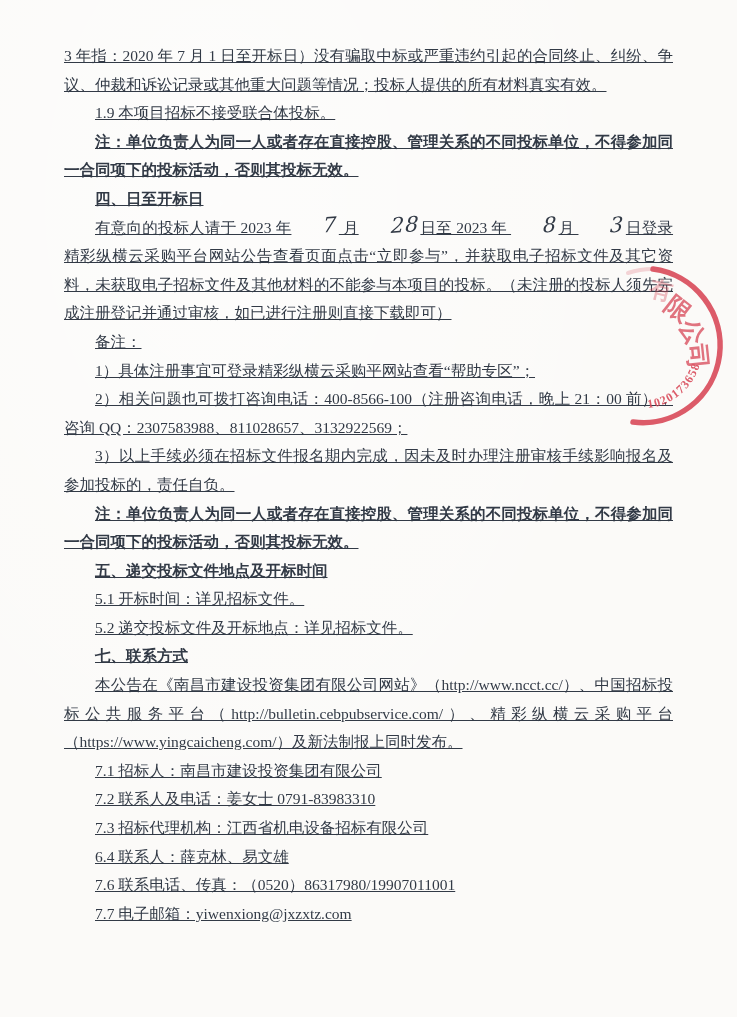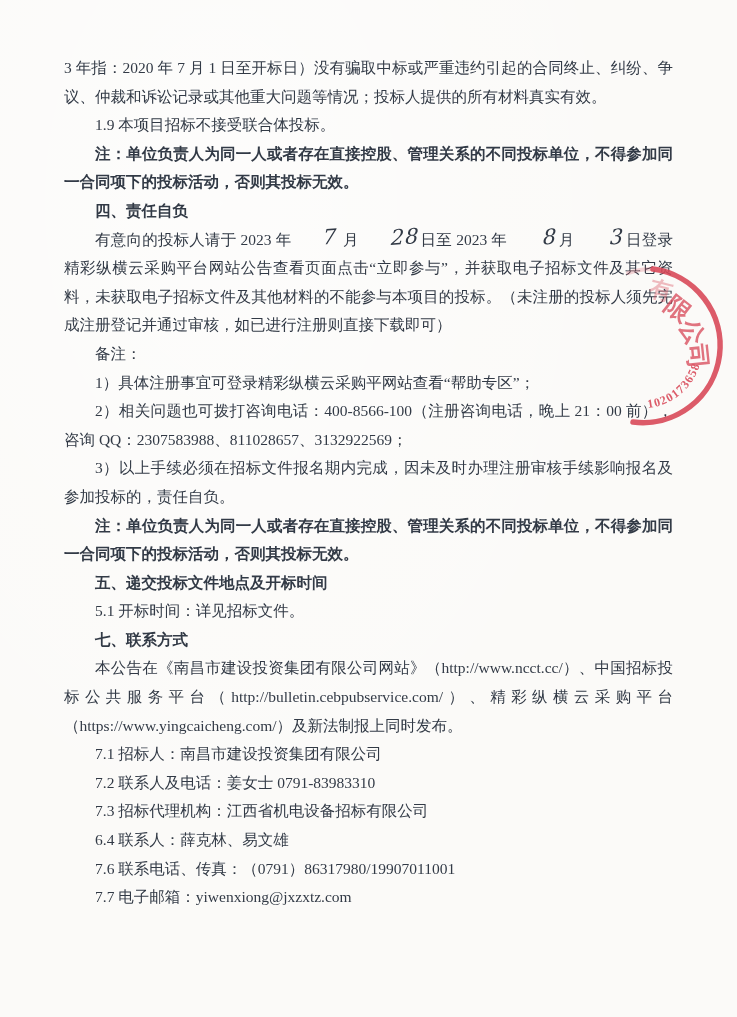--- a/index.html
+++ b/index.html
@@ -15,25 +15,26 @@
     background:
       radial-gradient(ellipse at 30% 20%, rgba(255,255,255,0.5), rgba(0,0,0,0) 60%),
       #fbfaf8;
     overflow: hidden;
     color: #323a46;
     font-family: "Liberation Serif", "DejaVu Serif", serif;
   }
   .content {
     position: absolute;
     left: 64px;
-    top: 54px;
+    top: 42px;
     width: 609px;
     font-size: 15.5px;
     line-height: 28.6px;
     text-align: justify;
+    text-decoration: underline;
   }
   .para { margin: 0; }
   .ind  { text-indent: 31px; }
   .b    { font-weight: bold; }
   .hand {
     display: inline-block;
     font-family: "DejaVu Serif", serif;
     font-style: italic;
     font-weight: 500;
     font-size: 21px;
@@ -55,41 +56,42 @@
 </head>
 <body>
 
 <div class="page">
   <div class="content">
 
     <p class="para">3 年指：2020 年 7 月 1 日至开标日）没有骗取中标或严重违约引起的合同终止、纠纷、争议、仲裁和诉讼记录或其他重大问题等情况；投标人提供的所有材料真实有效。</p>
     <p class="para ind">1.9 本项目招标不接受联合体投标。</p>
     <p class="para ind b">注：单位负责人为同一人或者存在直接控股、管理关系的不同投标单位，不得参加同一合同项下的投标活动，否则其投标无效。</p>
 
-    <p class="para ind b">四、责任自负</p>
+    <p class="para ind b">四、日至开标日</p>
 
     <p class="para ind"><span>有意向的投标人请于 2023 年</span><span class="hand">7</span><span> 月</span><span class="hand">28</span><span>日至 2023 年 </span><span class="hand">8</span><span>月 </span><span class="hand">3</span><span>日登录精彩纵横云采购平台网站公告查看页面点击“立即参与”，并获取电子招标文件及其它资料，未获取电子招标文件及其他材料的不能参与本项目的投标。（未注册的投标人须先完成注册登记并通过审核，如已进行注册则直接下载即可）</span></p>
 
     <p class="para ind">备注：</p>
     <p class="para ind">1）具体注册事宜可登录精彩纵横云采购平网站查看“帮助专区”；</p>
     <p class="para ind">2）相关问题也可拨打咨询电话：400-8566-100（注册咨询电话，晚上 21：00 前），咨询 QQ：2307583988、811028657、3132922569；</p>
     <p class="para ind">3）以上手续必须在招标文件报名期内完成，因未及时办理注册审核手续影响报名及参加投标的，责任自负。</p>
     <p class="para ind b">注：单位负责人为同一人或者存在直接控股、管理关系的不同投标单位，不得参加同一合同项下的投标活动，否则其投标无效。</p>
 
     <p class="para ind b">五、递交投标文件地点及开标时间</p>
     <p class="para ind">5.1 开标时间：详见招标文件。</p>
+    <p class="para ind">5.2 递交投标文件及开标地点：详见招标文件。</p>
 
     <p class="para ind b">七、联系方式</p>
 
     <p class="para ind">本公告在《南昌市建设投资集团有限公司网站》（http://www.ncct.cc/）、中国招标投标公共服务平台（http://bulletin.cebpubservice.com/）、精彩纵横云采购平台（https://www.yingcaicheng.com/）及新法制报上同时发布。</p>
     <p class="para ind">7.1 招标人：南昌市建设投资集团有限公司</p>
     <p class="para ind">7.2 联系人及电话：姜女士 0791-83983310</p>
     <p class="para ind">7.3 招标代理机构：江西省机电设备招标有限公司</p>
     <p class="para ind">6.4 联系人：薛克林、易文雄</p>
-    <p class="para ind">7.6 联系电话、传真：（0791）86317980/19907011001</p>
+    <p class="para ind">7.6 联系电话、传真：（0520）86317980/19907011001</p>
     <p class="para ind">7.7 电子邮箱：yiwenxiong@jxzxtz.com</p>
 
   </div>
 
   <svg class="seal-overlay" viewBox="0 0 737 1017" aria-hidden="true">
     <g opacity="0.88">
 
       <path d="M 653 269 A 77 77 0 0 1 633 422" fill="none" stroke="#d84656" stroke-width="5.5" stroke-linecap="round"></path>
 
       <path d="M 653 269 A 77 77 0 0 0 628 273" fill="none" stroke="#d84656" stroke-width="4" stroke-linecap="round" opacity="0.25"></path>

